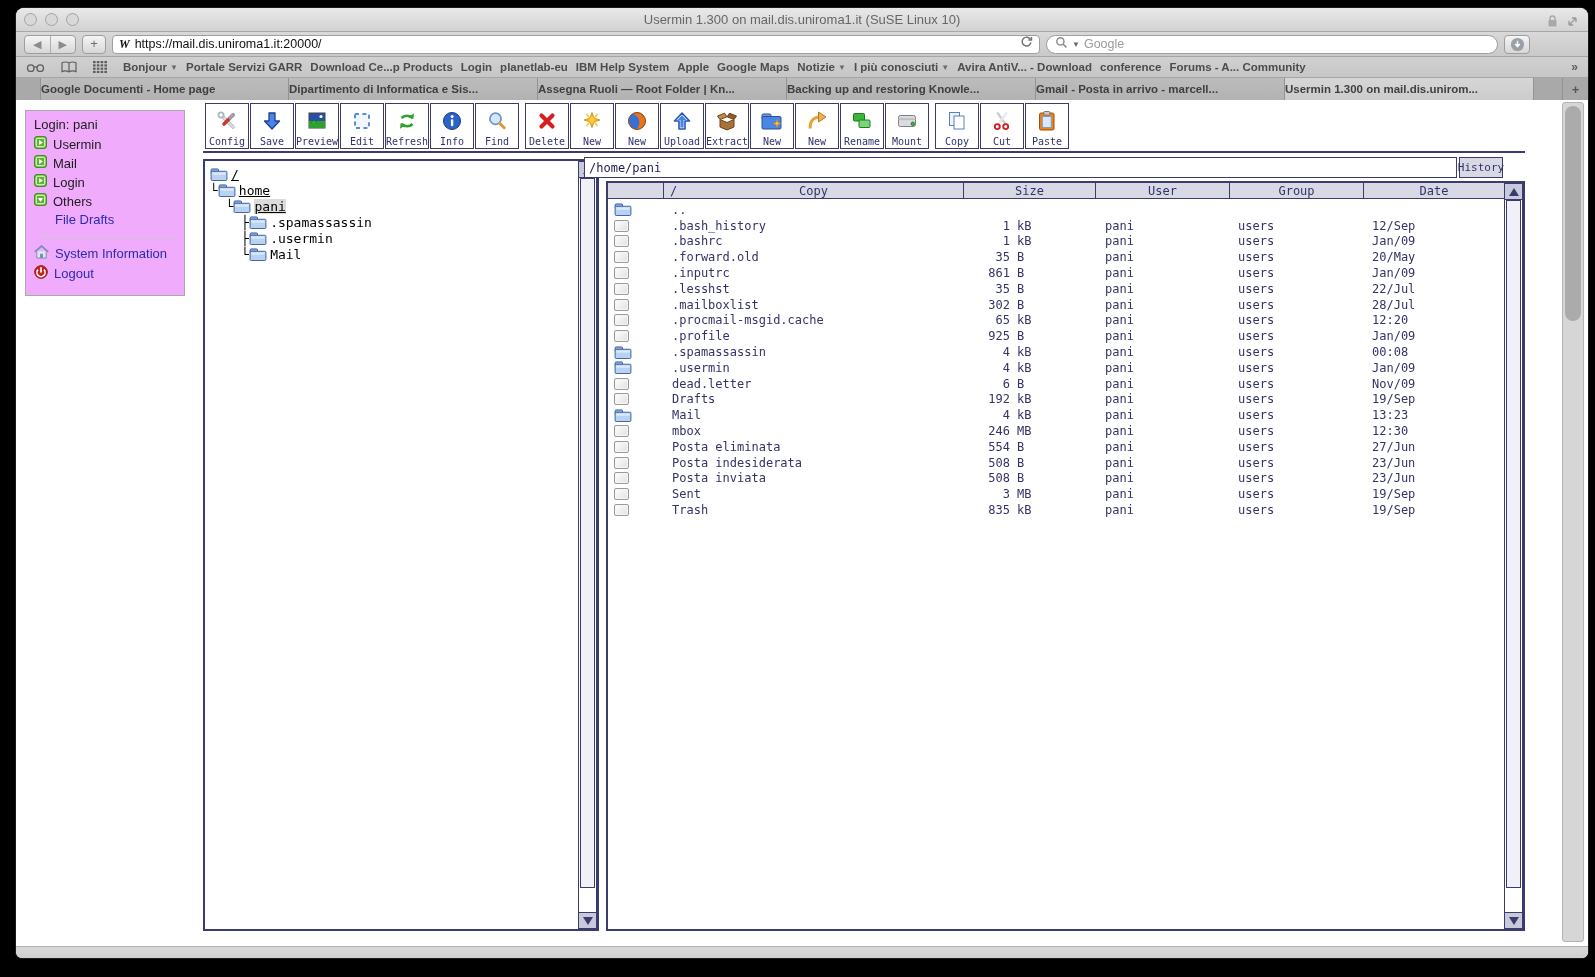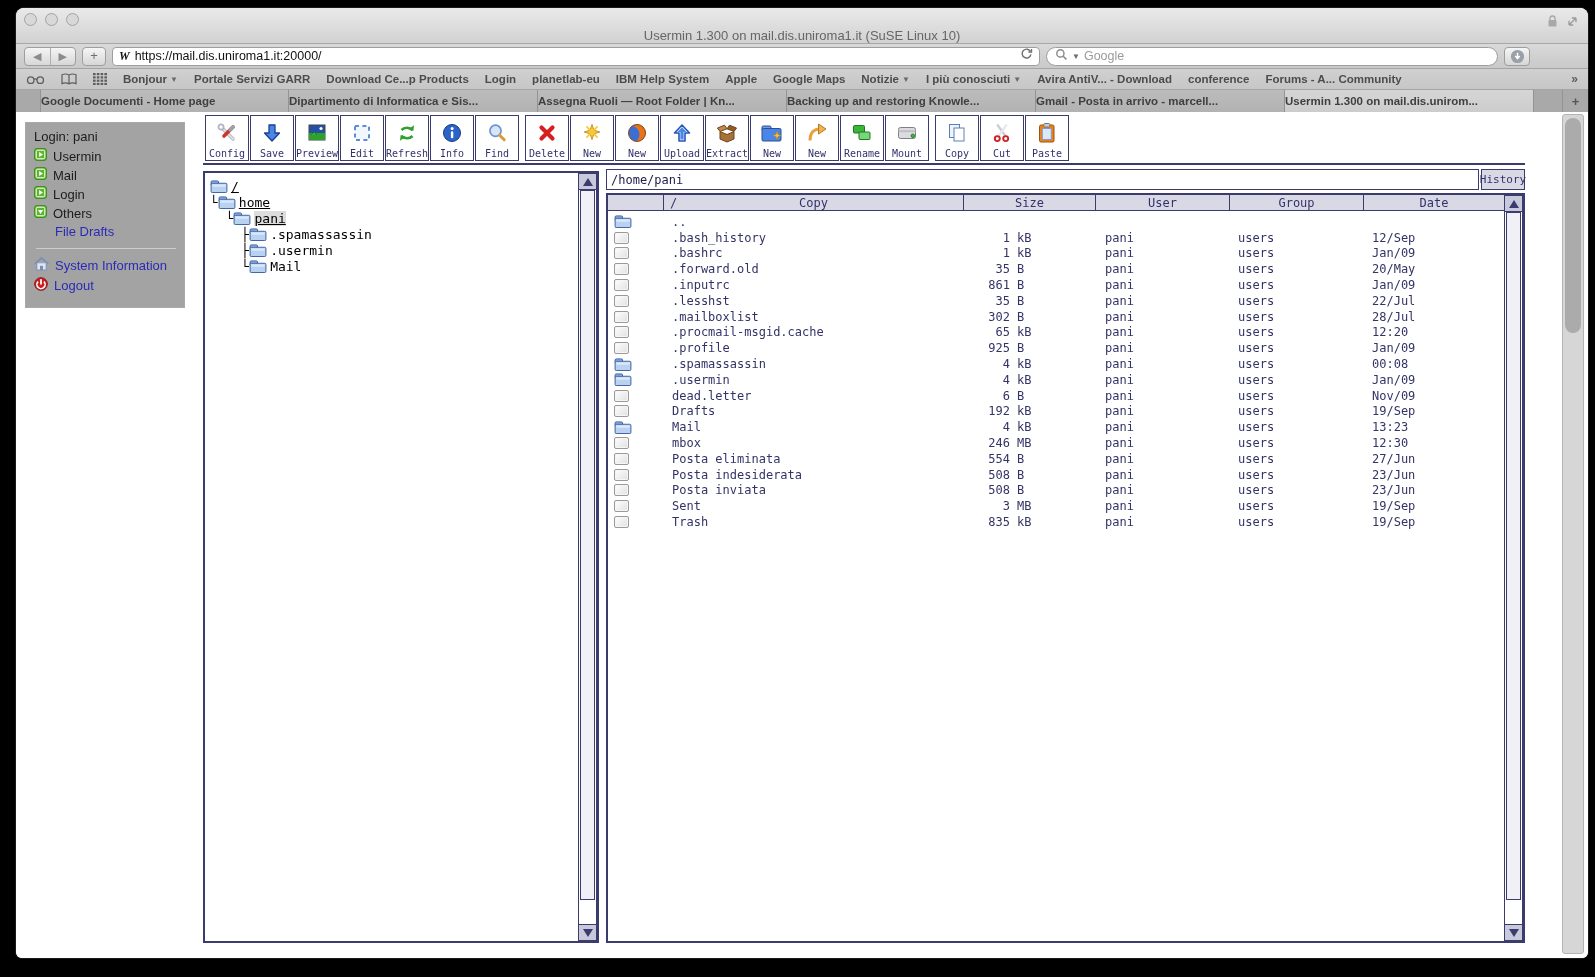--- a/index.html
+++ b/index.html
@@ -4,23 +4,23 @@
 <style>
   * { margin:0; padding:0; box-sizing:border-box; }
   html,body { width:1595px; height:977px; background:#000; overflow:hidden;
               font-family:"Liberation Sans", sans-serif; }
 
   .window { position:absolute; left:16px; top:8px; width:1572px; height:950px;
             border-radius:8px 8px 6px 6px; overflow:hidden; background:#fff;
             box-shadow:0 0 0 1px #1a1a1a; }
 
   
-  .titlebar { height:36px; background:linear-gradient(#e9e9e9,#d2d2d2);
+  .titlebar { height:24px; background:linear-gradient(#e9e9e9,#d2d2d2);
               border-bottom:1px solid #a8a8a8; position:relative;
-              display:flex; align-items:flex-end; justify-content:center; }
+              display:flex; align-items:center; justify-content:center; }
   .traffic { position:absolute; left:8px; top:5px; display:flex; gap:8px; }
   .tl-circle { width:13px; height:13px; border-radius:50%;
                border:1px solid #a2a2a2; background:#d8d8d8; }
   .win-title { font-size:13px; color:#666; }
   .title-right { position:absolute; right:10px; top:5px; display:flex; gap:10px; align-items:center; }
 
   
   .navbar { height:25px; background:linear-gradient(#d9d9d9,#c9c9c9);
             border-bottom:1px solid #a5a5a5; display:flex; align-items:center;
             padding:0 8px; gap:6px; }
@@ -64,21 +64,21 @@
   .tab.active { background:linear-gradient(#d6d6d6,#cccccc); }
   .newtab { width:26px; margin-left:auto; border-left:1px solid #939393;
             display:flex; align-items:center; justify-content:center;
             color:#555; font-size:13px; font-weight:bold; }
 
   
   .content { position:relative; height:846px; background:#fff; overflow:hidden; }
 
   
   .login-box { position:absolute; left:9px; top:10px; width:160px;
-               border:1px solid #a9a9a9; background:#a3a3a3; padding:6px 6px 10px 8px;
+               border:1px solid #a9a9a9; background:#f0abfc; padding:6px 6px 10px 8px;
                font-size:13px; color:#1c1c1c; }
   .login-title { margin-bottom:4px; }
   .side-item { display:flex; align-items:center; gap:6px; margin:3px 0; }
   .side-item .lbl { color:#1c1c1c; }
   .side-link { color:#2a2ab8; }
   .fm-link { margin:3px 0 3px 21px; color:#2a2ab8; }
   .side-divider { border-top:1px solid #ccc; margin:9px 2px 8px 2px; }
   .fm-toolbar { position:absolute; left:187px; top:0; width:1322px; height:53px;
                 border-bottom:2px solid #3b3b6e; display:flex; align-items:flex-end;
                 padding:2px 0 2px 2px; background:#fff; }
@@ -109,21 +109,21 @@
   .vs-tri-up { width:0; height:0; border-left:5px solid transparent;
                border-right:5px solid transparent; border-bottom:8px solid #3b3b6e; }
   .vs-tri-down { width:0; height:0; border-left:5px solid transparent;
                  border-right:5px solid transparent; border-top:8px solid #3b3b6e; }
   .vs-track { flex:1; border-left:1px solid #3b3b6e; border-right:1px solid #3b3b6e;
               background:#fff; padding:0; }
   .vs-thumb { margin:0 1px; height:calc(100% - 24px); background:#f0f0f6;
               border:1px solid #3b3b6e; }
 
   
-  .path-row { position:absolute; left:590px; top:57px; width:919px; height:21px;
+  .path-row { position:absolute; left:568px; top:57px; width:919px; height:21px;
               display:flex; gap:2px; }
   .path-input { flex:1; border:1px solid #3b3b6e; background:#fff;
                 font-family:"DejaVu Sans Mono", monospace; font-size:12px;
                 color:#1c1c4a; padding:2px 4px; }
   .history-btn { width:44px; border:1px solid #3b3b6e; background:#d9d9e6;
                  font-family:"DejaVu Sans Mono", monospace; font-size:11px;
                  color:#32326b; display:flex; align-items:center; justify-content:center; }
 
   .table-panel { position:absolute; left:590px; top:81px; width:919px; height:750px;
                  border:2px solid #3b3b6e; background:#fff; display:flex; }
@@ -246,21 +246,21 @@
             <rect x="3.8" y="6.6" width="2.6" height="2.2"></rect>
             <rect x="7.6" y="6.6" width="2.6" height="2.2"></rect>
             <rect x="11.4" y="6.6" width="2.6" height="2.2"></rect>
             <rect x="0" y="9.9" width="2.6" height="2.1"></rect>
             <rect x="3.8" y="9.9" width="2.6" height="2.1"></rect>
             <rect x="7.6" y="9.9" width="2.6" height="2.1"></rect>
             <rect x="11.4" y="9.9" width="2.6" height="2.1"></rect>
           </g>
         </svg>
       </span>
-    <span id="bookmark-items" style="display:flex; gap:16px;">
+    <span id="bookmark-items" style="display:flex; gap:8px;">
         <span class="bm-item">
           <span>Bonjour</span>
           <span class="bm-caret">▼</span>
         </span>
         <span class="bm-item">
           <span>Portale Servizi GARR</span>
         </span>
         <span class="bm-item">
           <span>Download Ce...p Products</span>
         </span>

